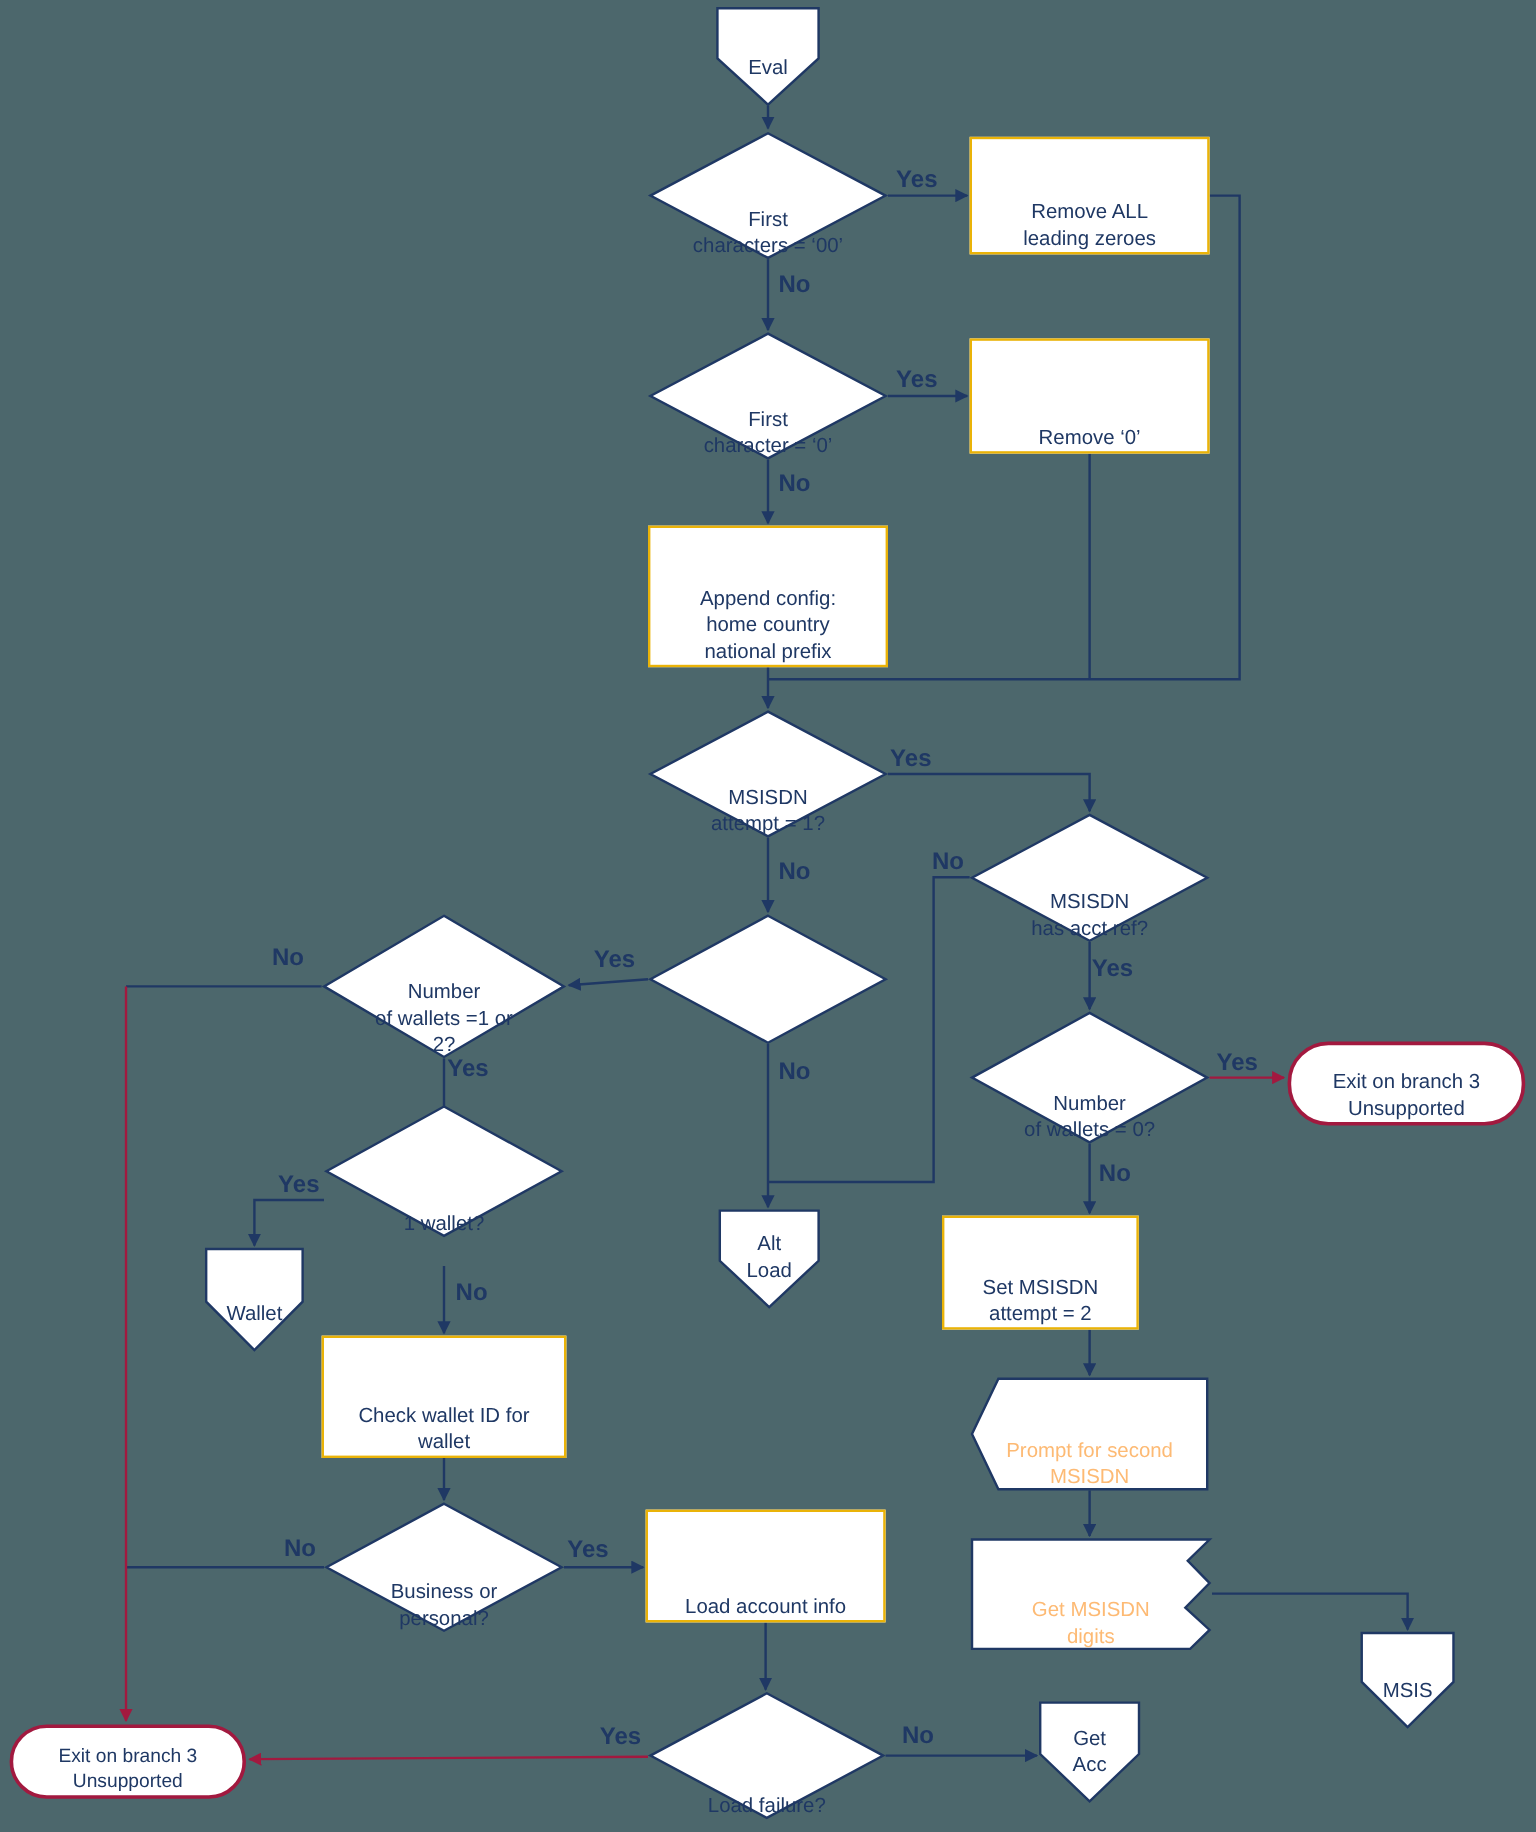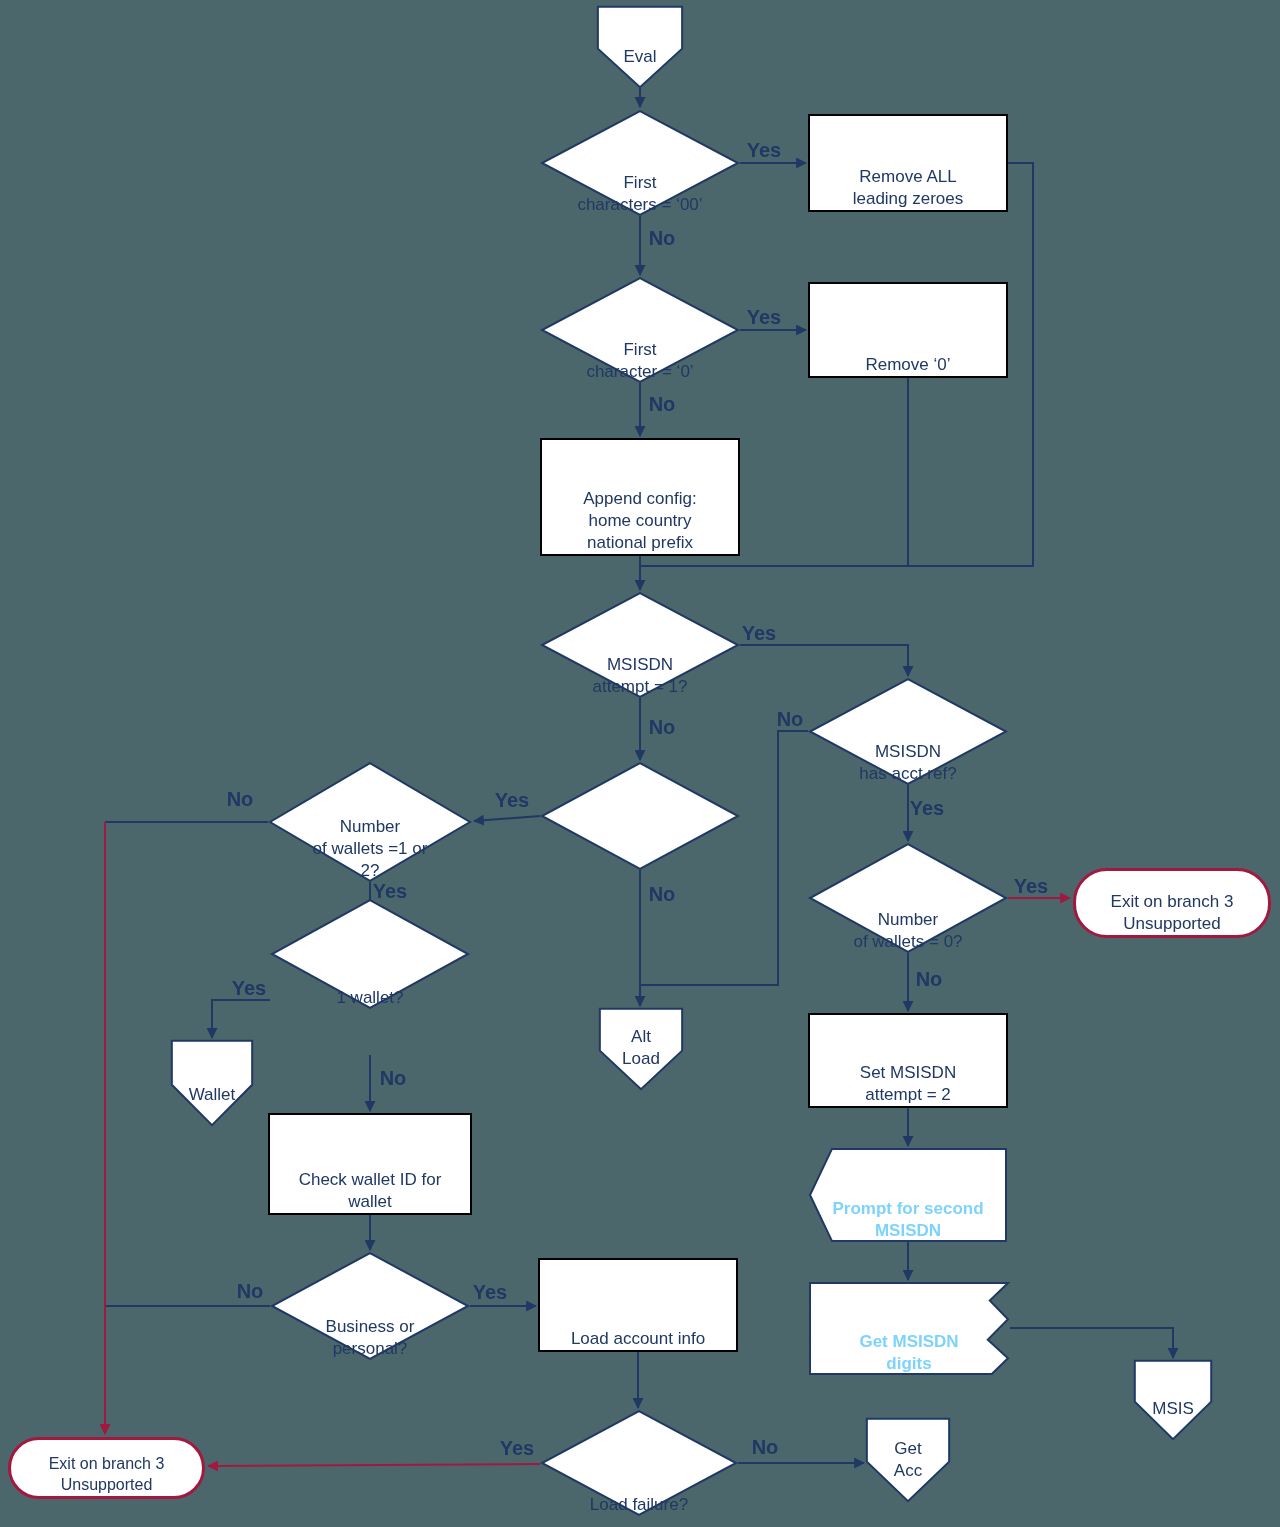--- a/index.html
+++ b/index.html
@@ -26,24 +26,24 @@
   }
   .node .lbl {
     position: relative;
     z-index: 2;
     white-space: pre-line;
     font-size: 17px;
     line-height: 1.3;
     padding: 0 6px;
   }
   .node svg.shape { position: absolute; inset: 0; width: 100%; height: 100%; overflow: visible; }
-  .rect { background: #ffffff; border: 2px solid #000000; }
+  .rect { background: #ffffff; border: 2px solid #eab308; }
   .term { background: #ffffff; border: 3px solid #a2193f; border-radius: 34px; }
   .pent .lbl { padding-bottom: 20px; }
-  .teal .lbl { color: #7dd3fc; font-weight: bold; }
+  .teal .lbl { color: #fdba74; }
   .elabel {
     position: absolute;
     transform: translate(-50%, -50%);
     font-weight: bold;
     font-size: 20px;
     color: #1f3864;
     z-index: 3;
     white-space: nowrap;
   }
 </style>
@@ -168,21 +168,21 @@
       </svg>
     <span class="lbl">Number
 of wallets = 0?</span>
   </div>
 
   <div class="node term" style="left:1073px;top:868px;width:198px;height:70px">
     <span class="lbl">Exit on branch 3
 Unsupported</span>
   </div>
 
-  <div class="node rect" style="left:808px;top:1013px;width:200px;height:95px">
+  <div class="node rect" style="left:785px;top:1013px;width:164px;height:95px">
     <span class="lbl">Set MSISDN
 attempt = 2</span>
   </div>
 
   <div class="node teal" style="left:808px;top:1148px;width:200px;height:94px">
     <svg class="shape" viewBox="0 0 100 100" preserveAspectRatio="none">
         <polygon points="12,1 99,1 99,99 12,99 1,50" fill="#ffffff" stroke="#1f3864" stroke-width="2" vector-effect="non-scaling-stroke"></polygon>
       </svg>
     <span class="lbl">Prompt for second
 MSISDN</span>
@@ -204,21 +204,21 @@
   </div>
 
   <div class="node pent" style="left:599px;top:1008px;width:84px;height:82px">
     <svg class="shape" viewBox="0 0 100 100" preserveAspectRatio="none">
         <polygon points="1,1 99,1 99,52 50,99 1,52" fill="#ffffff" stroke="#1f3864" stroke-width="2" vector-effect="non-scaling-stroke"></polygon>
       </svg>
     <span class="lbl">Alt
 Load</span>
   </div>
 
-  <div class="node" style="left:270px;top:899px;width:200px;height:110px">
+  <div class="node" style="left:270px;top:921px;width:200px;height:110px">
     <svg class="shape" viewBox="0 0 100 100" preserveAspectRatio="none">
         <polygon points="50,1 99,50 50,99 1,50" fill="#ffffff" stroke="#1f3864" stroke-width="2" vector-effect="non-scaling-stroke"></polygon>
       </svg>
     <span class="lbl">1 wallet?</span>
   </div>
 
   <div class="node pent" style="left:171px;top:1040px;width:82px;height:86px">
     <svg class="shape" viewBox="0 0 100 100" preserveAspectRatio="none">
         <polygon points="1,1 99,1 99,52 50,99 1,52" fill="#ffffff" stroke="#1f3864" stroke-width="2" vector-effect="non-scaling-stroke"></polygon>
       </svg>

